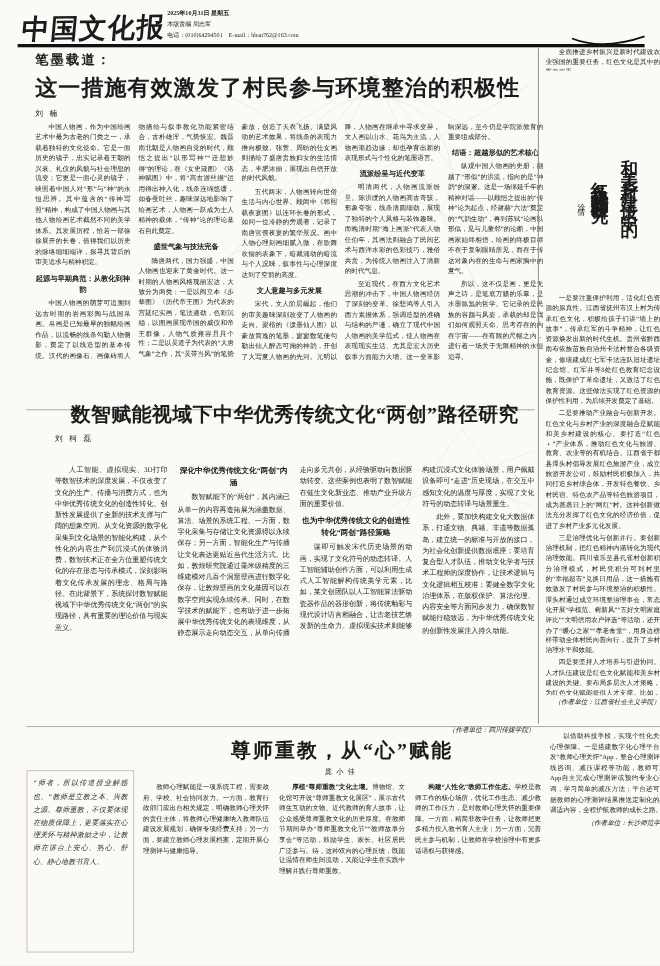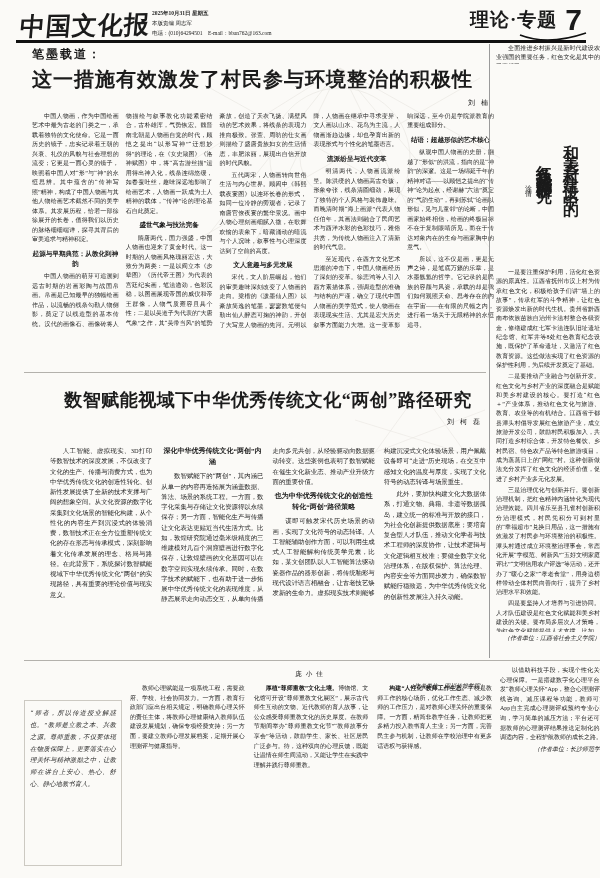--- a/index.html
+++ b/index.html
@@ -19,39 +19,39 @@
   
   .lineart{position:absolute;pointer-events:none;opacity:.5;}
   
   .para{margin:0 0 2px 0;text-align:justify;text-indent:2em;}
   .subhead{margin:4px 0 3px 0;text-align:center;font-weight:bold;}
   .lead{font-weight:bold;}
   
   .main-art{position:absolute;left:32px;top:46px;width:462px;height:324px;}
   .kicker{font-size:12px;font-weight:bold;letter-spacing:2px;}
   .main-title{font-size:20px;font-weight:bold;letter-spacing:1px;margin-top:3px;white-space:nowrap;}
-  .byline{text-align:right;font-size:7px;letter-spacing:6px;margin:5px 0 4px 0;color:#222;}
+  .byline{text-align:left;font-size:7px;letter-spacing:6px;margin:5px 0 4px 0;color:#222;}
   .main-body{column-count:5;column-gap:7px;font-size:6px;line-height:1.58;height:242px;overflow:hidden;}
   .main-body .subhead{font-size:6.6px;}
   
   .vrule{position:absolute;left:489px;top:44px;width:1px;height:614px;background:#9a9a9a;}
   .right-art{position:absolute;left:496px;top:44px;width:104px;height:612px;}
   .r-intro{font-size:6px;line-height:1.5;text-align:justify;text-indent:2em;height:20px;overflow:hidden;}
   .v-head{height:196px;writing-mode:vertical-rl;text-orientation:upright;
           display:flex;flex-direction:column;align-items:center;margin:2px auto 6px auto;}
   .v-line1{font-size:16px;font-weight:bold;letter-spacing:8px;margin-left:6px;}
   .v-line2{font-size:16px;font-weight:bold;letter-spacing:2.5px;}
   .v-byline{font-size:7px;letter-spacing:5px;color:#222;margin-left:8px;margin-top:40px;}
   .r-body{font-size:6px;line-height:1.55;height:364px;overflow:hidden;}
   .r-credit{font-size:6px;text-align:right;font-style:italic;margin-top:2px;}
   
   .hr1{position:absolute;left:24px;top:372px;width:462px;height:1px;background:#b3b1ac;}
   .hr2{position:absolute;left:24px;top:660px;width:576px;height:1px;background:#b3b1ac;}
   
-  .center-art{position:absolute;left:50px;top:388px;width:436px;height:280px;}
+  .center-art{position:absolute;left:50px;top:365px;width:436px;height:280px;}
   .center-title{font-size:18px;font-weight:bold;text-align:center;letter-spacing:.5px;white-space:nowrap;}
   .center-body{column-count:4;column-gap:9px;font-size:6.4px;line-height:1.6;height:236px;overflow:hidden;margin-top:19px;}
   .center-body .subhead{font-size:7px;}
   .c-credit{font-size:6px;text-align:right;font-style:italic;}
   
   .bottom-band{position:absolute;left:24px;top:666px;width:576px;height:206px;display:flex;gap:8px;}
   .quote-box{width:86px;flex:none;border:1px solid #ccc9c2;padding:6px 5px;margin-top:34px;height:152px;
              font-size:6.4px;line-height:1.85;font-style:italic;text-align:justify;color:#2a2a2a;overflow:hidden;}
   .bottom-center{width:362px;flex:none;}
   .bottom-title{font-size:18px;font-weight:bold;text-align:center;letter-spacing:2px;margin-top:4px;}
@@ -84,24 +84,20 @@
         <path d="M135,30 L5,80"></path>
     </g>
   </svg>
 
   <div class="hdr">
     <div class="masthead">中国文化报</div>
     <div class="hdr-info">
       <div class="b">2025年10月31日 星期五</div>
       <div>本版责编 周志军</div>
       <div>电话：(010)64294501　E-mail：bban762@163.com</div>
-    </div>
-    <div class="section-block">
-      <span class="section-title">理论·专题</span>
-      <span class="page-no">7</span>
     </div>
     <svg class="swash" width="70" height="14" viewBox="0 0 70 14">
       <path d="M2,3 Q30,14 68,1" stroke="#111" stroke-width="1.6" fill="none"></path>
     </svg>
     <div class="hdr-rule"></div>
   </div>
 
   <div class="main-art">
     <div class="kicker">笔墨载道：</div>
     <div class="main-title">这一措施有效激发了村民参与环境整治的积极性</div>
@@ -154,20 +150,21 @@
         <h3 class="subhead">也为中华优秀传统文化的创造性转化“两创”路径策略</h3>
         <p class="para">谋即可触发宋代历史场景的动画，实现了文化符号的动态转译。人工智能辅助创作方面，可以利用生成式人工智能解构传统美学元素，比如，某文创团队以人工智能算法驱动瓷器作品的器形创新，将传统釉彩与现代设计语言相融合，让古老技艺焕发新的生命力。虚拟现实技术则能够构建沉浸式文化体验场景，用户佩戴设备即可“走进”历史现场，在交互中感知文化的温度与厚度，实现了文化符号的动态转译与场景重生。</p>
         <p class="para">此外，要加快构建文化大数据体系，打通文物、典籍、非遗等数据孤岛，建立统一的标准与开放的接口，为社会化创新提供数据底座；要培育复合型人才队伍，推动文化学者与技术工程师的深度协作，让技术逻辑与文化逻辑相互校准；要健全数字文化治理体系，在版权保护、算法伦理、内容安全等方面同步发力，确保数智赋能行稳致远，为中华优秀传统文化的创新性发展注入持久动能。</p>
       </div>
     <div class="c-credit">（作者单位：四川传媒学院）</div>
   </div>
 
   <div class="bottom-band">
     <div class="quote-box">“师者，所以传道授业解惑也。”教师是立教之本、兴教之源。尊师重教，不仅要体现在物质保障上，更要落实在心理关怀与精神激励之中，让教师在讲台上安心、热心、舒心、静心地教书育人。</div>
     <div class="bottom-center">
+      <div class="bottom-title">尊师重教，从“心”赋能</div>
       <div class="bottom-byline">庞小佳</div>
       <div class="bottom-body">
           <p class="para">教师心理赋能是一项系统工程，需要政府、学校、社会协同发力。一方面，教育行政部门应出台相关规定，明确教师心理关怀的责任主体，将教师心理健康纳入教师队伍建设发展规划，确保专项经费支持；另一方面，要建立教师心理发展档案，定期开展心理测评与健康指导。</p>
           <p class="para"><b class="lead">厚植“尊师重教”文化土壤。</b>博物馆、文化馆可开设“尊师重教文化展区”，展示古代师生互动的文物、近代教师的育人故事，让公众感受尊师重教文化的历史厚度。在教师节期间举办“尊师重教文化节”“教师故事分享会”等活动，鼓励学生、家长、社区居民广泛参与。待，这种双向的心理反馈，既能让温情在师生间流动，又能让学生在实践中理解并践行尊师重教。</p>
           <p class="para"><b class="lead">构建“人性化”教师工作生态。</b>学校是教师工作的核心场所，优化工作生态、减少教师的工作压力，是对教师心理关怀的重要保障。一方面，精简非教学任务，让教师把更多精力投入教书育人主业；另一方面，完善民主参与机制，让教师在学校治理中有更多话语权与获得感。</p>
         </div>
     </div>
     <div class="bottom-right">
       <p class="para">以借助科技手段，实现个性化关怀与心理保障。一是搭建数字化心理平台，开发“教师心理关怀”App，整合心理测评、在线咨询、减压课程等功能，教师可通过App自主完成心理测评或预约专业心理咨询，学习简单的减压方法；平台还可以根据教师的心理测评结果推送定制化的心理调适内容，全程护航教师的成长之路。</p>
       <div class="b-credit">（作者单位：长沙师范学院）</div>

